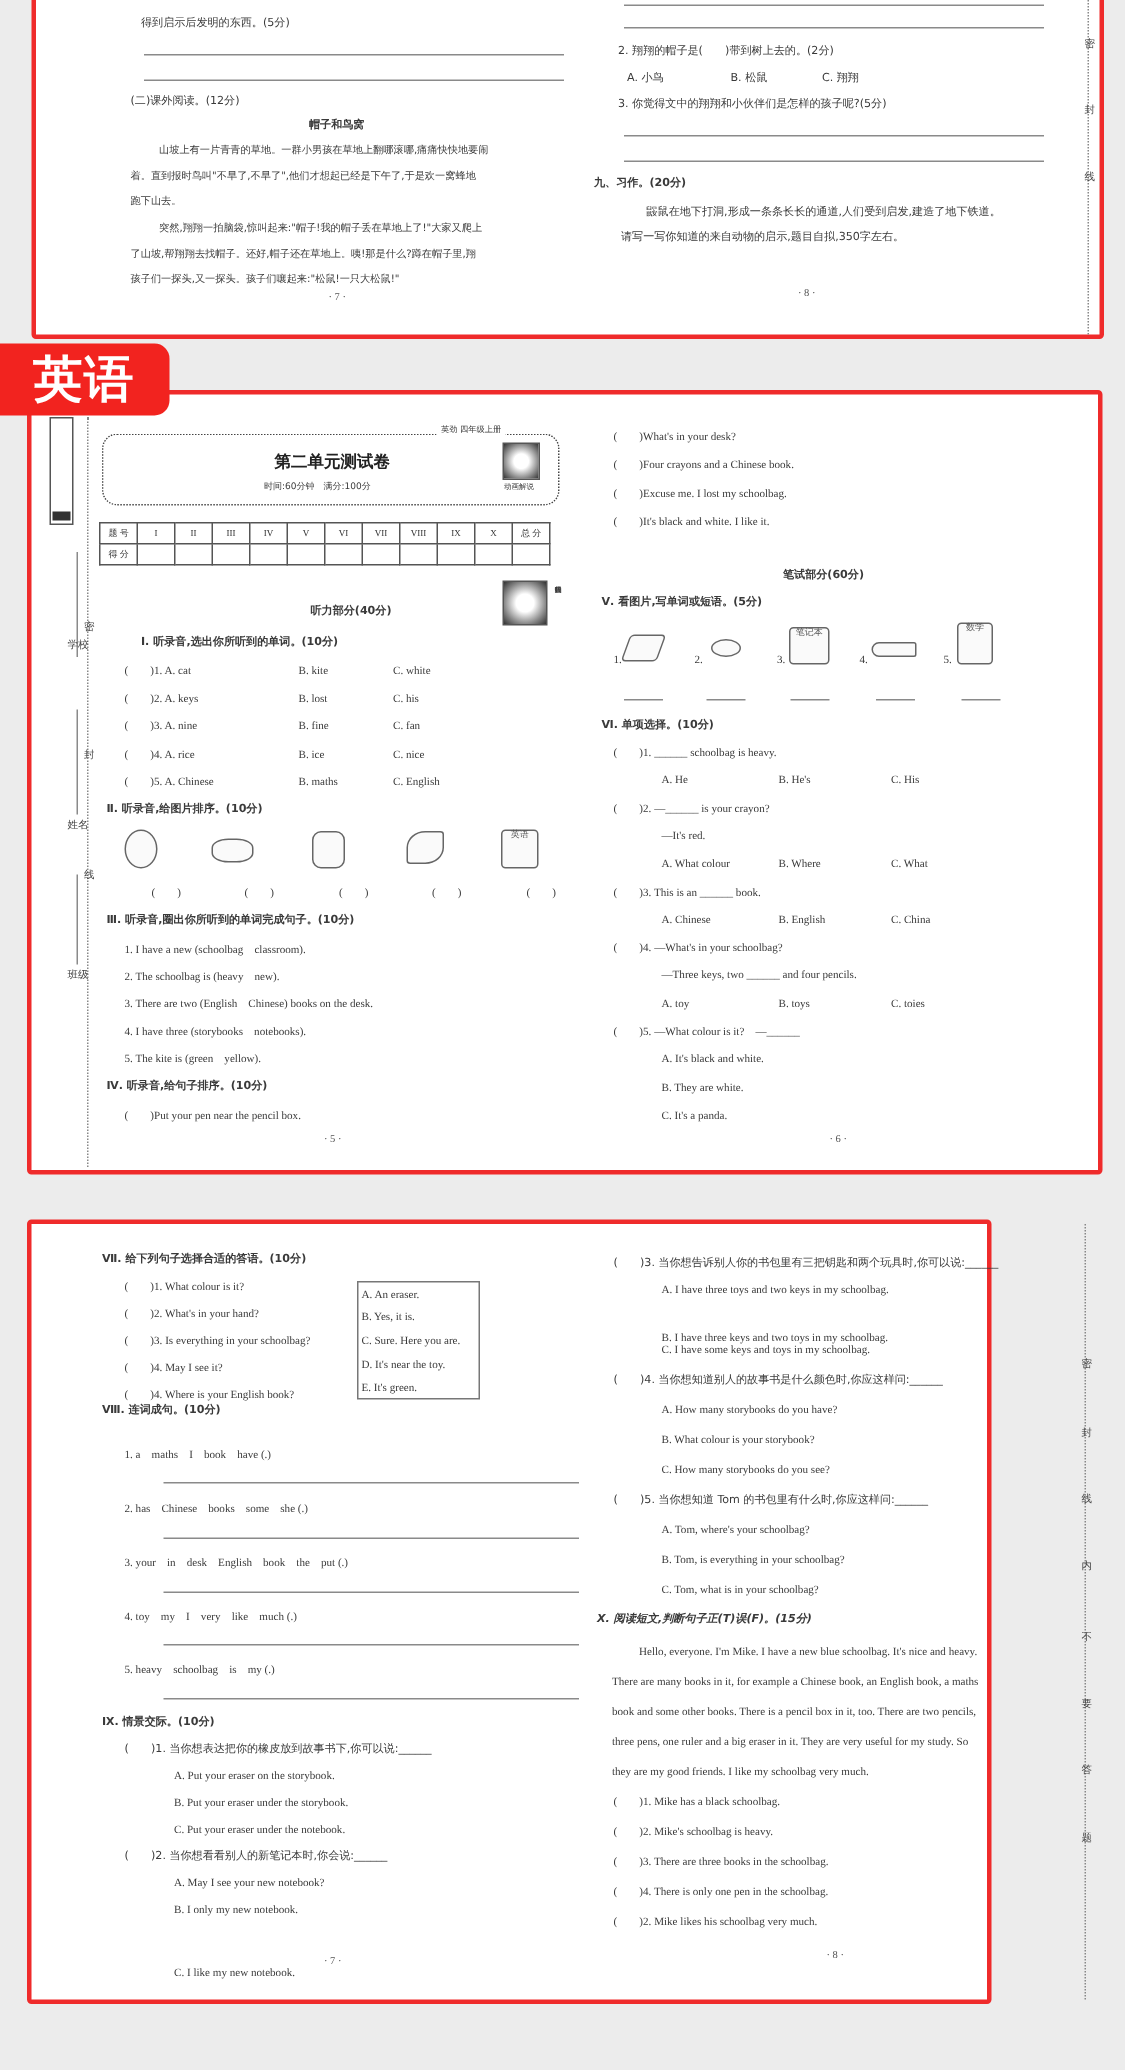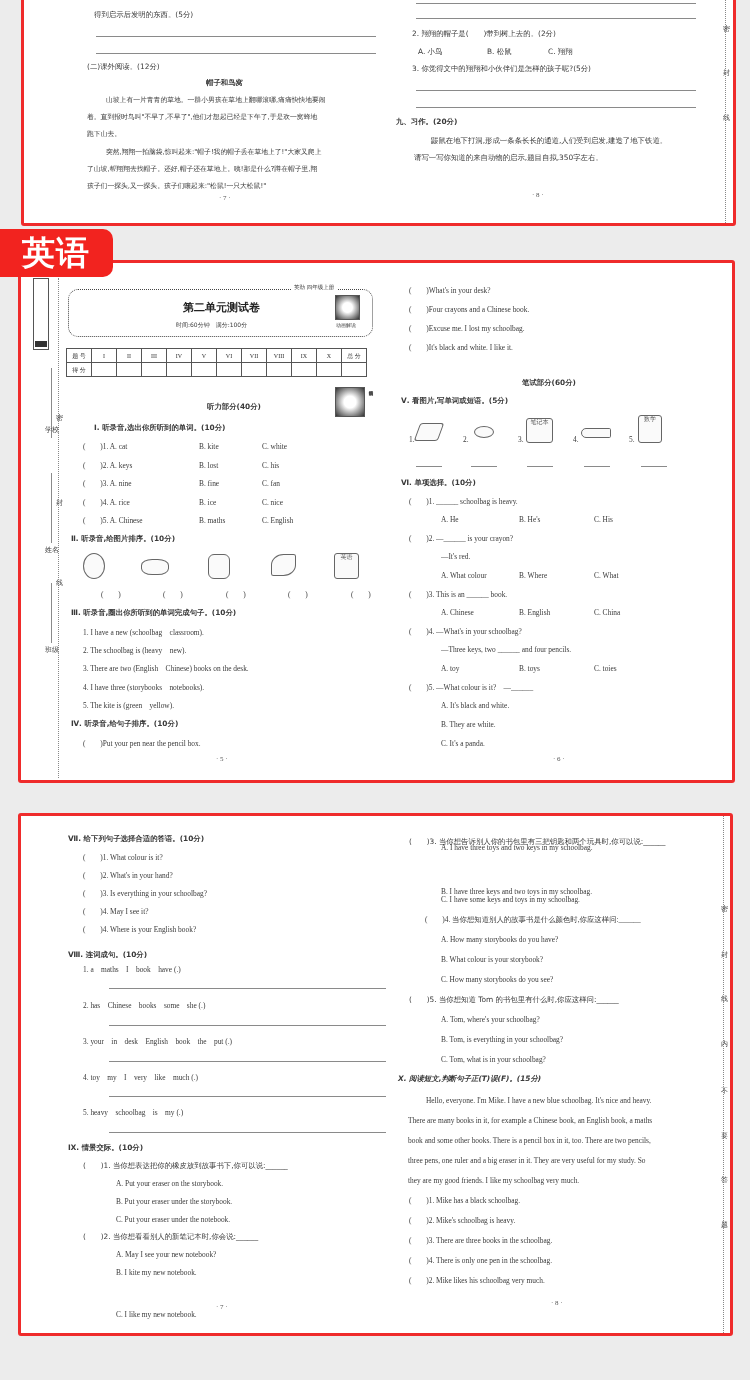--- a/index.html
+++ b/index.html
@@ -212,59 +212,66 @@
     <div class="t" style="left:8px; top:421px;">(　　)5. —What colour is it?　—______</div>
     <div class="t" style="left:40px; top:439px;">A. It's black and white.</div>
     <div class="t" style="left:40px; top:458px;">B. They are white.</div>
     <div class="t" style="left:40px; top:477px;">C. It's a panda.</div>
     <div class="pg" style="left:152px; top:493px;">· 6 ·</div>
   </div>
 </div>
 
 <div class="badge">英语</div>
 
-<div class="card" style="left:18px; top:813px; width:715px; height:523px;">
+<div class="card" style="left:18px; top:813px; width:643px; height:523px;">
   <div class="page" style="left:0; top:0; width:380px; height:517px;">
     <div class="t cn bold" style="left:47px; top:19px;">Ⅶ. 给下列句子选择合适的答语。(10分)</div>
     <div class="t" style="left:62px; top:38px;">(　　)1. What colour is it?</div>
     <div class="t" style="left:62px; top:56px;">(　　)2. What's in your hand?</div>
     <div class="t" style="left:62px; top:74px;">(　　)3. Is everything in your schoolbag?</div>
     <div class="t" style="left:62px; top:92px;">(　　)4. May I see it?</div>
     <div class="t" style="left:62px; top:110px;">(　　)4. Where is your English book?</div>
-
-    <div class="t cn bold" style="left:47px; top:135px;">Ⅷ. 连词成句。(10分)</div>
+    <div class="answerbox" style="left:217px; top:38px; width:82px; height:79px;">
+      <div class="t" style="left:2px; top:4px;">A. An eraser.</div>
+      <div class="t" style="left:2px; top:19px;">B. Yes, it is.</div>
+      <div class="t" style="left:2px; top:35px;">C. Sure. Here you are.</div>
+      <div class="t" style="left:2px; top:51px;">D. It's near the toy.</div>
+      <div class="t" style="left:2px; top:66px;">E. It's green.</div>
+    </div>
+
+    <div class="t cn bold" style="left:47px; top:120px;">Ⅷ. 连词成句。(10分)</div>
     <div class="t" style="left:62px; top:150px;">1. a　maths　I　book　have (.)</div>
     <div class="line" style="left:88px; top:172px; width:277px;"></div>
     <div class="t" style="left:62px; top:186px;">2. has　Chinese　books　some　she (.)</div>
     <div class="line" style="left:88px; top:209px; width:277px;"></div>
     <div class="t" style="left:62px; top:222px;">3. your　in　desk　English　book　the　put (.)</div>
     <div class="line" style="left:88px; top:245px; width:277px;"></div>
     <div class="t" style="left:62px; top:258px;">4. toy　my　I　very　like　much (.)</div>
     <div class="line" style="left:88px; top:280px; width:277px;"></div>
     <div class="t" style="left:62px; top:293px;">5. heavy　schoolbag　is　my (.)</div>
     <div class="line" style="left:88px; top:316px; width:277px;"></div>
 
     <div class="t cn bold" style="left:47px; top:328px;">Ⅸ. 情景交际。(10分)</div>
     <div class="t cn" style="left:62px; top:346px;">(　　)1. 当你想表达把你的橡皮放到故事书下,你可以说:______</div>
     <div class="t" style="left:95px; top:364px;">A. Put your eraser on the storybook.</div>
     <div class="t" style="left:95px; top:382px;">B. Put your eraser under the storybook.</div>
     <div class="t" style="left:95px; top:400px;">C. Put your eraser under the notebook.</div>
     <div class="t cn" style="left:62px; top:417px;">(　　)2. 当你想看看别人的新笔记本时,你会说:______</div>
     <div class="t" style="left:95px; top:435px;">A. May I see your new notebook?</div>
-    <div class="t" style="left:95px; top:453px;">B. I kite my new notebook.</div>
+    <div class="t" style="left:95px; top:453px;">B. I only my new notebook.</div>
     <div class="t" style="left:95px; top:471px;margin-top:24px;">C. I like my new notebook.</div>
     <div class="pg" style="left:195px; top:488px;">· 7 ·</div>
   </div>
 
   <div class="page" style="left:380px; top:0; width:330px; height:517px;">
     <div class="t cn" style="left:8px; top:22px;">(　　)3. 当你想告诉别人你的书包里有三把钥匙和两个玩具时,你可以说:______</div>
-    <div class="t" style="left:40px; top:28px;">A. I have three toys and two keys in my schoolbag.</div>
+    <div class="t" style="left:40px; top:40px;">A. I have three toys and two keys in my schoolbag.</div>
     <div class="t" style="left:40px; top:72px;">B. I have three keys and two toys in my schoolbag.</div>
     <div class="t" style="left:40px; top:80px;">C. I have some keys and toys in my schoolbag.</div>
-    <div class="t cn" style="left:24px; top:100px;font-family:Liberation Serif, serif;">(　　)4. 当你想知道别人的故事书是什么颜色时,你应这样问:______</div>
+    <div class="t cn" style="left:8px; top:100px;">(　　)4. 当你想知道别人的故事书是什么颜色时,你应这样问:______</div>
     <div class="t" style="left:40px; top:120px;">A. How many storybooks do you have?</div>
     <div class="t" style="left:40px; top:140px;">B. What colour is your storybook?</div>
     <div class="t" style="left:40px; top:160px;">C. How many storybooks do you see?</div>
     <div class="t cn" style="left:8px; top:180px;">(　　)5. 当你想知道 Tom 的书包里有什么时,你应这样问:______</div>
     <div class="t" style="left:40px; top:200px;">A. Tom, where's your schoolbag?</div>
     <div class="t" style="left:40px; top:220px;">B. Tom, is everything in your schoolbag?</div>
     <div class="t" style="left:40px; top:240px;">C. Tom, what is in your schoolbag?</div>
 
     <div class="t cn bold" style="left:-3px; top:259px;font-style:italic;">Ⅹ. 阅读短文,判断句子正(T)误(F)。(15分)</div>
     <div class="t" style="left:25px; top:281px;">Hello, everyone. I'm Mike. I have a new blue schoolbag. It's nice and heavy.</div>

